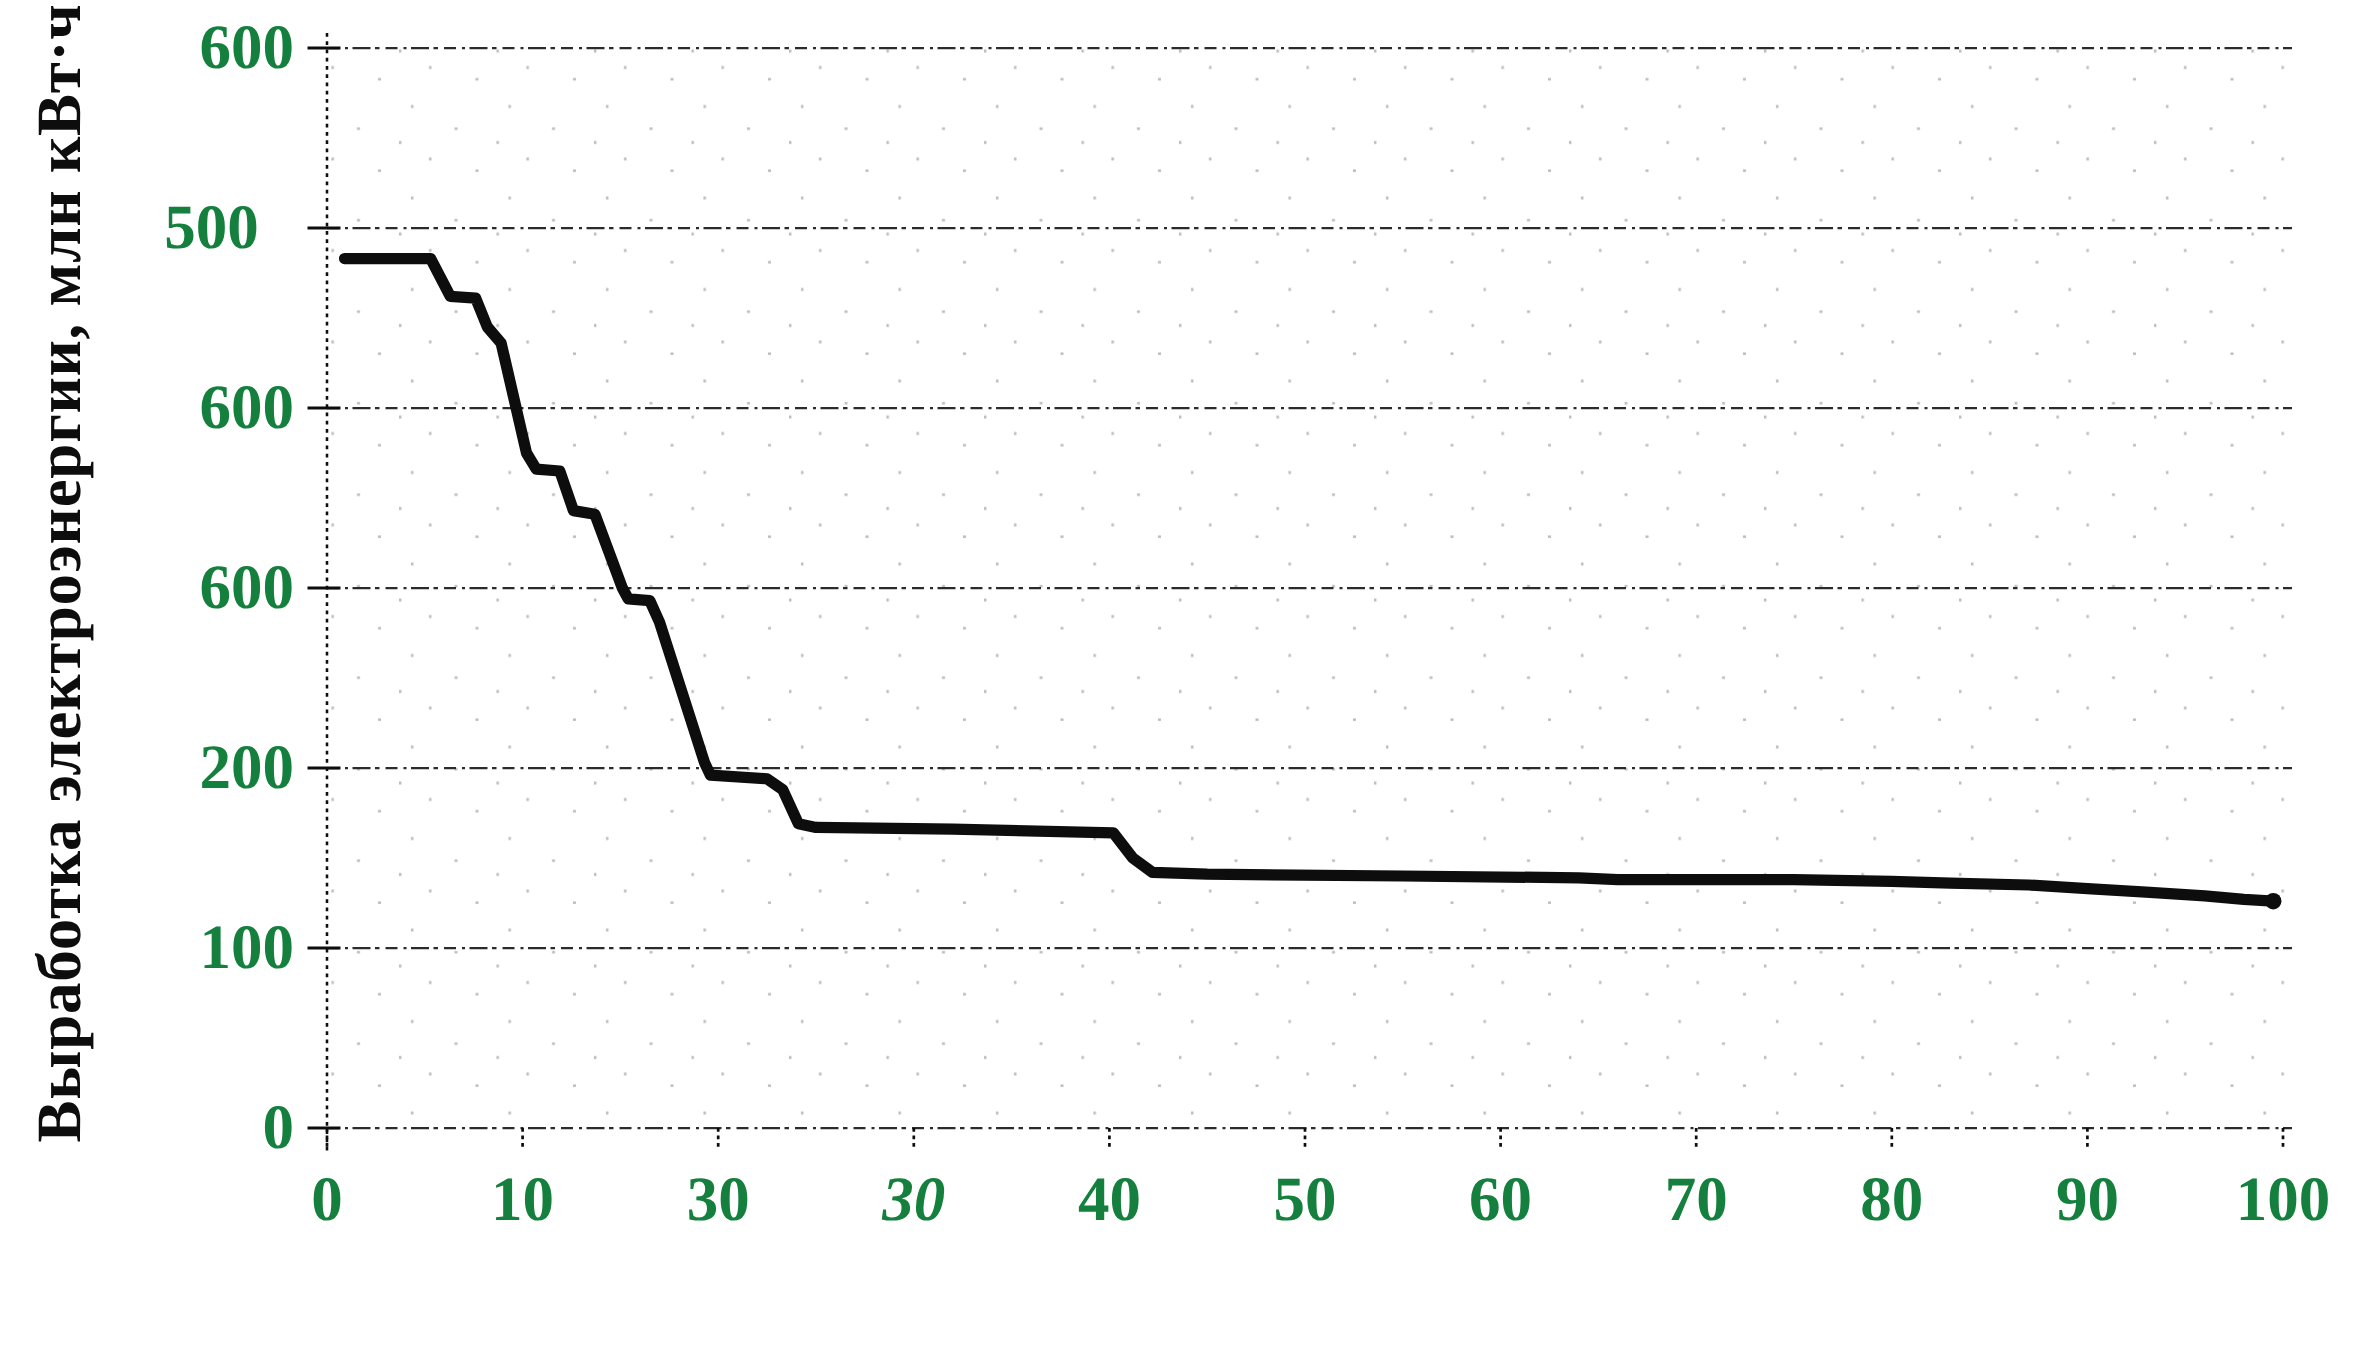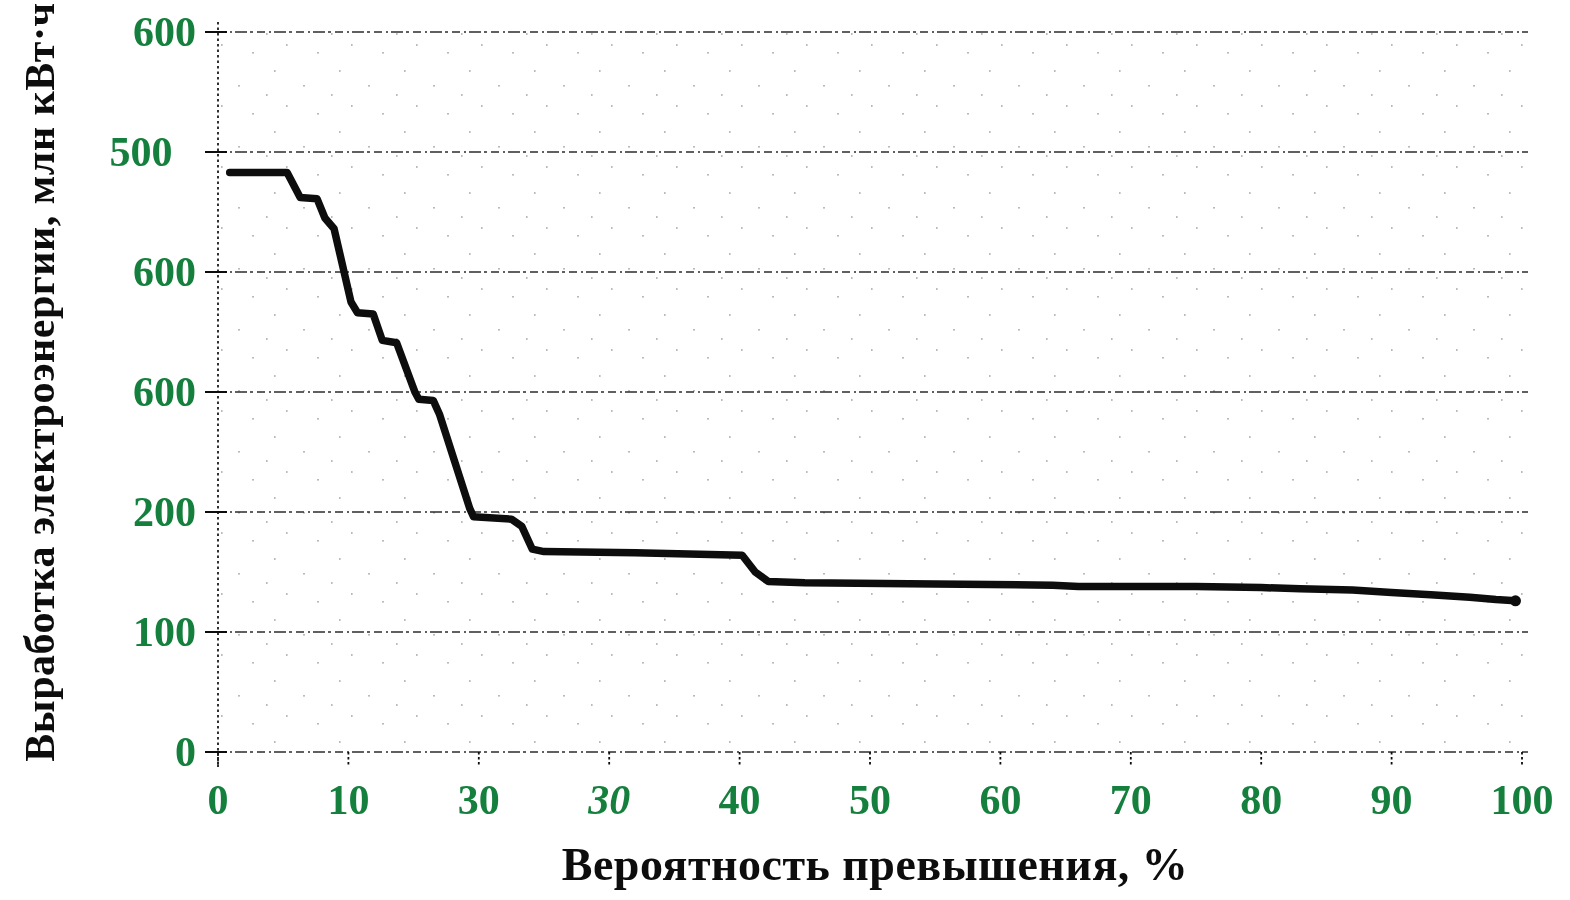--- a/index.html
+++ b/index.html
@@ -84,21 +84,20 @@
         <line x1="1000.4" y1="752" x2="1000.4" y2="765" stroke="#0d0d0d" stroke-width="1.8" stroke-dasharray="2.5 2.5"></line>
         <line x1="1130.8" y1="752" x2="1130.8" y2="765" stroke="#0d0d0d" stroke-width="1.8" stroke-dasharray="2.5 2.5"></line>
         <line x1="1261.2" y1="752" x2="1261.2" y2="765" stroke="#0d0d0d" stroke-width="1.8" stroke-dasharray="2.5 2.5"></line>
         <line x1="1391.6000000000001" y1="752" x2="1391.6000000000001" y2="765" stroke="#0d0d0d" stroke-width="1.8" stroke-dasharray="2.5 2.5"></line>
         <line x1="1522" y1="752" x2="1522" y2="765" stroke="#0d0d0d" stroke-width="1.8" stroke-dasharray="2.5 2.5"></line>
       </g>
       <polyline points="229.7,172.4 287.1,172.4 300.2,197.6 317.1,198.8 324.9,218.0 334.1,228.8 351.0,302.0 357.5,312.8 373.2,314.0 382.3,340.4 396.6,342.8 414.9,392.0 418.8,399.2 433.2,400.4 439.7,414.8 469.7,508.4 473.6,516.8 511.4,519.2 521.8,526.4 532.3,549.2 544.0,551.6 635.3,552.8 742.2,555.2 755.2,572.0 768.3,581.6 804.8,582.8 935.2,584.0 1052.6,585.2 1078.6,586.4 1196.0,586.4 1261.2,587.6 1300.3,588.8 1352.5,590.0 1391.6,592.4 1430.7,594.8 1469.8,597.2 1495.9,599.6 1515.5,600.8" fill="none" stroke="#0d0d0d" stroke-width="7.5" stroke-linejoin="round" stroke-linecap="round"></polyline>
       <circle cx="1515.48" cy="600.8" r="5.5" fill="#0d0d0d"></circle>
     </svg>
   <div id="y-axis-title">Выработка электроэнергии, млн кВт·ч</div>
-  <div id="x-axis-title">Вероятность превышения, %</div>
   <div id="ytick-labels">
       <div class="tick-label ytick" style="left: 86px; top: 731px;">0</div>
       <div class="tick-label ytick" style="left: 86px; top: 611px;">100</div>
       <div class="tick-label ytick" style="left: 86px; top: 491px;">200</div>
       <div class="tick-label ytick" style="left: 86px; top: 371px;">600</div>
       <div class="tick-label ytick" style="left: 86px; top: 251px;">600</div>
       <div class="tick-label ytick" style="left: 86px; top: 131px; text-align: center;">500</div>
       <div class="tick-label ytick" style="left: 86px; top: 11px;">600</div>
     </div>
   <div id="xtick-labels">

